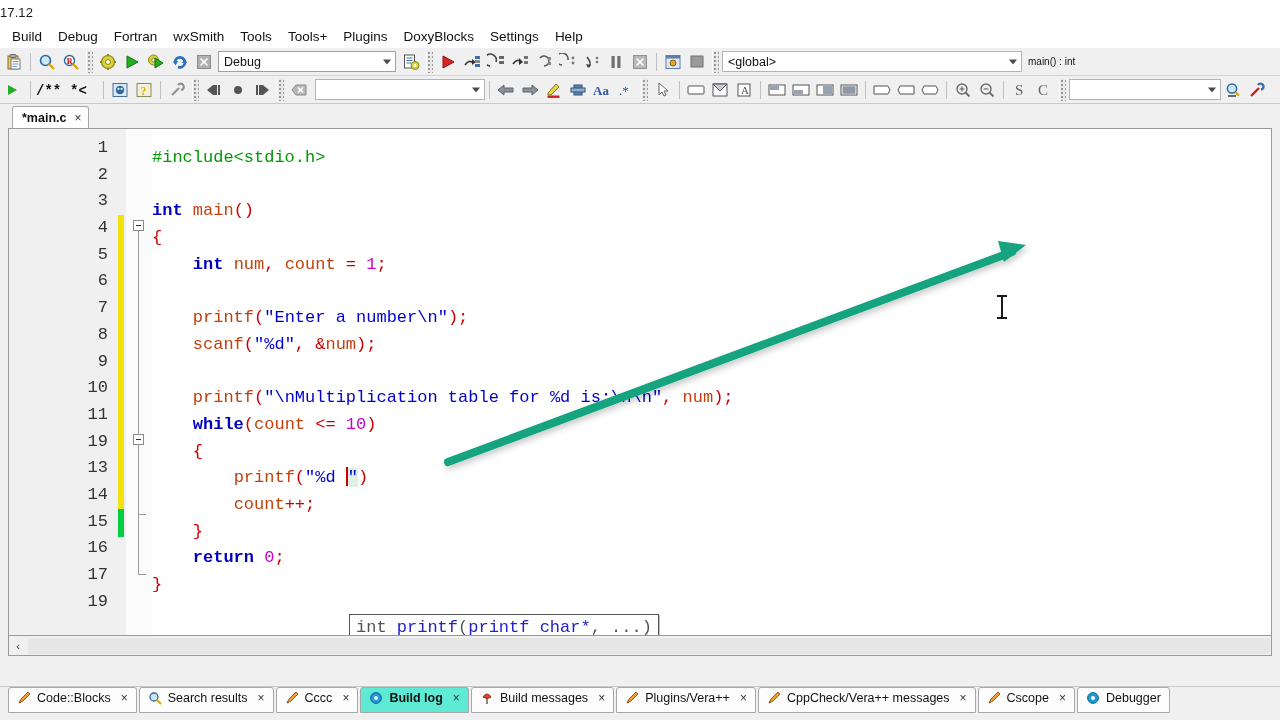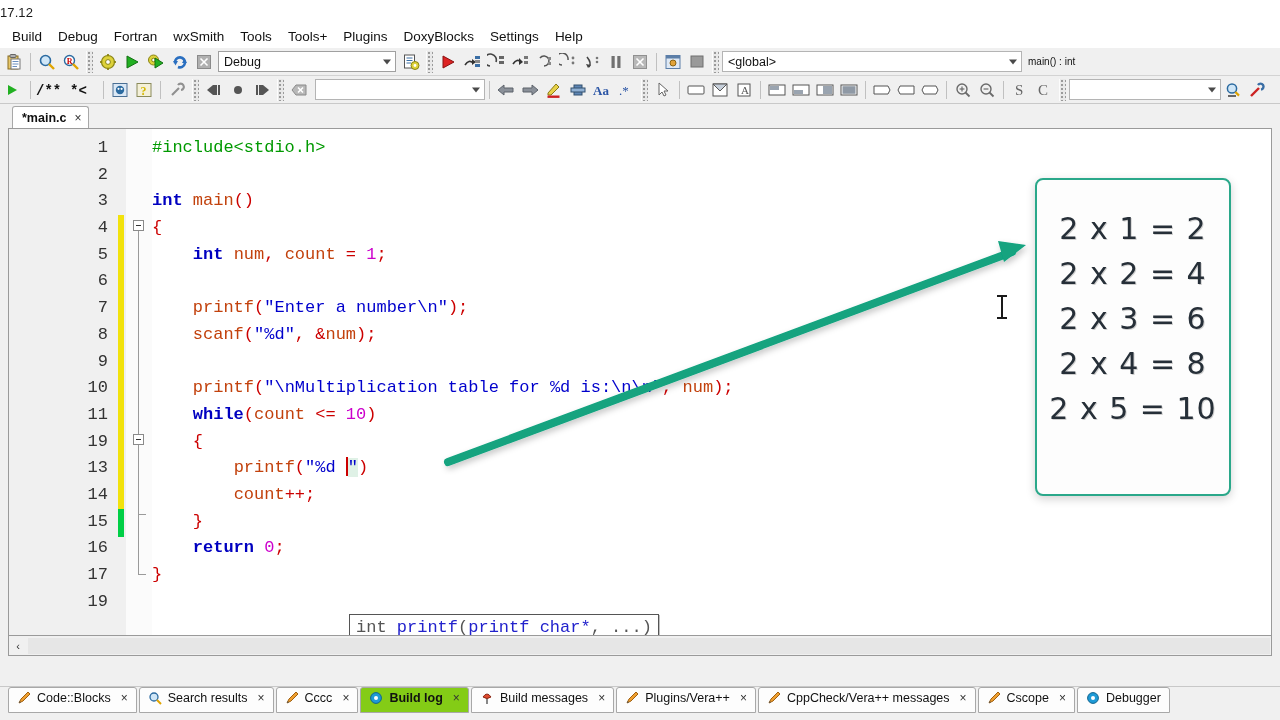--- a/index.html
+++ b/index.html
@@ -170,21 +170,21 @@
     left: 7px;
   }
   .fold-box::before {
     content: ""; position: absolute;
     left: 2px; top: 4px; width: 5px; height: 1px; background: #333;
   }
   .fold-tick {
     position: absolute; left: 12px; width: 8px; height: 1px; background: #9a9a9a;
   }
   .code-text {
-    position: absolute; left: 143px; top: 6px;
+    position: absolute; left: 143px; top: 16px;
     white-space: pre;
     color: #000;
   }
   .code-text .line { height: 26.7px; }
   .k  { color: #0000c0; font-weight: bold; }   
   .pp { color: #009900; }                       
   .st { color: #0000cc; }                       
   .nm { color: #cc00cc; }                       
   .op { color: #cc0000; }                       
   .pl { color: #c2410c; }                       
@@ -261,21 +261,21 @@
     border: 1px solid #a8a8a8;
     border-bottom: 1px solid #a8a8a8;
     border-radius: 3px 3px 0 0;
     display: flex; align-items: center;
     gap: 6px;
     padding: 0 8px 4px 8px;
     margin-right: 2px;
     font-size: 12.5px; color: #111;
     white-space: nowrap;
   }
-  .logtab.active { font-weight: bold; background: #84cc16; }
+  .logtab.active { font-weight: bold; background: #5eead4; }
   .logtab .x { font-size: 12px; font-weight: normal; color: #333; margin-left: 4px; }
   .logtab .ic { width: 14px; height: 14px; display:flex; align-items:center; justify-content:center;}
 
   
   .overlay-card {
     position: absolute;
     left: 1035px; top: 178px;
     width: 196px; height: 318px;
     background: #fdfdfd;
     border: 2px solid #2aa88a;
@@ -856,27 +856,20 @@
         <span class="ic">
           <svg width="14" height="14" viewBox="0 0 14 14">
             <circle cx="7" cy="7" r="5.4" fill="#1e9ad6" stroke="#10648f"></circle>
             <circle cx="7" cy="7" r="2" fill="#fff"></circle>
           </svg>
         </span>
         <span>Debugger</span>
       </div>
     </div>
 
-  <div class="overlay-card" id="overlay-card" style="border-color: rgb(42, 168, 138);">
-      <div class="row">2 x 1 = 2</div>
-      <div class="row">2 x 2 = 4</div>
-      <div class="row">2 x 3 = 6</div>
-      <div class="row">2 x 4 = 8</div>
-      <div class="row">2 x 5 = 10</div>
-    </div>
 
   <svg class="arrow-svg" viewBox="0 0 1280 720">
     <defs>
       <filter id="shd" x="-30%" y="-30%" width="170%" height="170%">
         <feDropShadow dx="2" dy="3" stdDeviation="3" flood-color="#000" flood-opacity="0.22"></feDropShadow>
       </filter>
     </defs>
     <g filter="url(#shd)">
       <line id="arrow-line" x1="448" y1="462" x2="1012" y2="252" stroke="#12a37f" stroke-width="8" stroke-linecap="round"></line>
       <polygon id="arrow-head" points="1026,245 998,241 1004,262" fill="#12a37f"></polygon>

